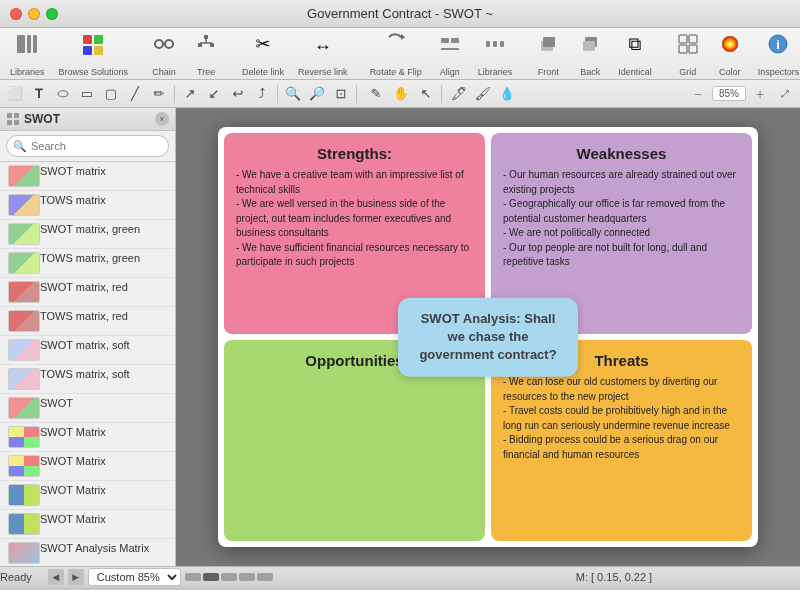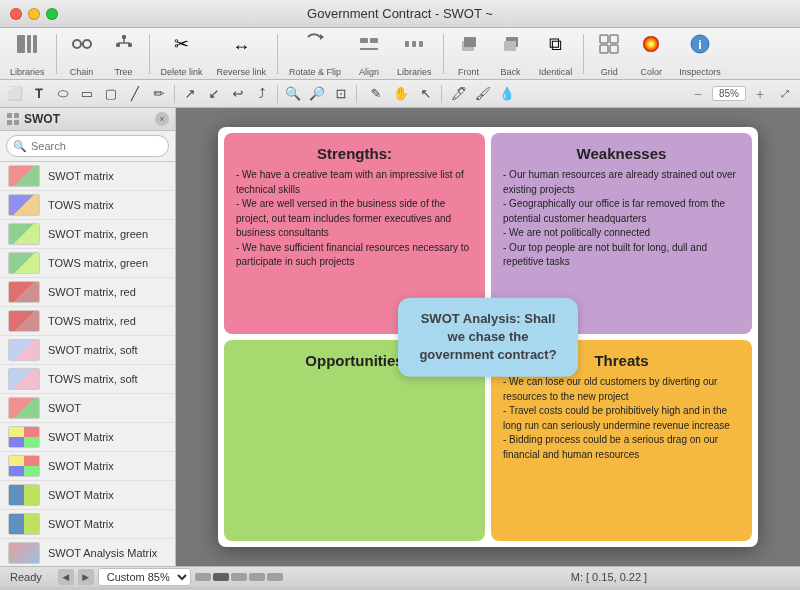--- a/index.html
+++ b/index.html
@@ -125,25 +125,23 @@
     .search-icon-inner {
       position: absolute; left: 7px; top: 50%; transform: translateY(-50%);
       font-size: 11px; color: #999;
     }
     .sidebar-list {
       overflow-y: auto;
       flex: 1;
     }
     .sidebar-item {
       display: flex;
-      align-items: center;
       padding: 3px 8px;
       cursor: pointer;
       border-bottom: 1px solid #e0e0e0;
-      gap: 8px;
     }
     .sidebar-thumb {
       width: 32px; height: 22px;
       border-radius: 2px;
       flex-shrink: 0;
       display: flex; align-items: center; justify-content: center;
       font-size: 7px;
     }
     .sidebar-item-label { font-size: 11px; color: #333; }
 
@@ -234,21 +232,21 @@
       line-height: 1.4;
     }
 
     
     .statusbar {
       height: 21px;
       background: linear-gradient(to bottom, #e0e0e0, #d0d0d0);
       border-top: 1px solid #b8b8b8;
       display: flex;
       align-items: center;
-      padding: 0 10px;
+      padding: 0 0;
       gap: 8px;
       font-size: 11px;
       color: #444;
     }
     .nav-btn {
       width: 16px; height: 16px;
       background: #c0c0c0; border-radius: 2px;
       display: flex; align-items: center; justify-content: center;
       font-size: 9px; cursor: pointer; color: #555;
     }
@@ -318,20 +316,31 @@
 <div class="toolbar">
   <div class="toolbar-group">
     <div class="toolbar-icon">
       <svg width="24" height="22" viewBox="0 0 24 22">
           <rect x="2" y="2" width="8" height="18" fill="#888" rx="1"></rect>
           <rect x="12" y="2" width="4" height="18" fill="#888" rx="1"></rect>
           <rect x="18" y="2" width="4" height="18" fill="#888" rx="1"></rect>
         </svg>
     </div>
     <span class="toolbar-label">Libraries</span>
+  </div>
+  <div class="toolbar-group">
+    <div class="toolbar-icon">
+      <svg width="24" height="22">
+          <rect x="2" y="2" width="9" height="9" fill="#e04040" rx="1"></rect>
+          <rect x="13" y="2" width="9" height="9" fill="#40c040" rx="1"></rect>
+          <rect x="2" y="13" width="9" height="9" fill="#4040e0" rx="1"></rect>
+          <rect x="13" y="13" width="9" height="9" fill="#e0c040" rx="1"></rect>
+        </svg>
+    </div>
+    <span class="toolbar-label">Browse Solutions</span>
   </div>
   <div class="toolbar-sep"></div>
   <div class="toolbar-group">
     <div class="toolbar-icon">
       <svg width="24" height="22">
           <circle cx="7" cy="11" r="4" fill="none" stroke="#666" stroke-width="2"></circle>
           <circle cx="17" cy="11" r="4" fill="none" stroke="#666" stroke-width="2"></circle>
           <line x1="11" y1="11" x2="13" y2="11" stroke="#666" stroke-width="2"></line>
         </svg>
     </div>

